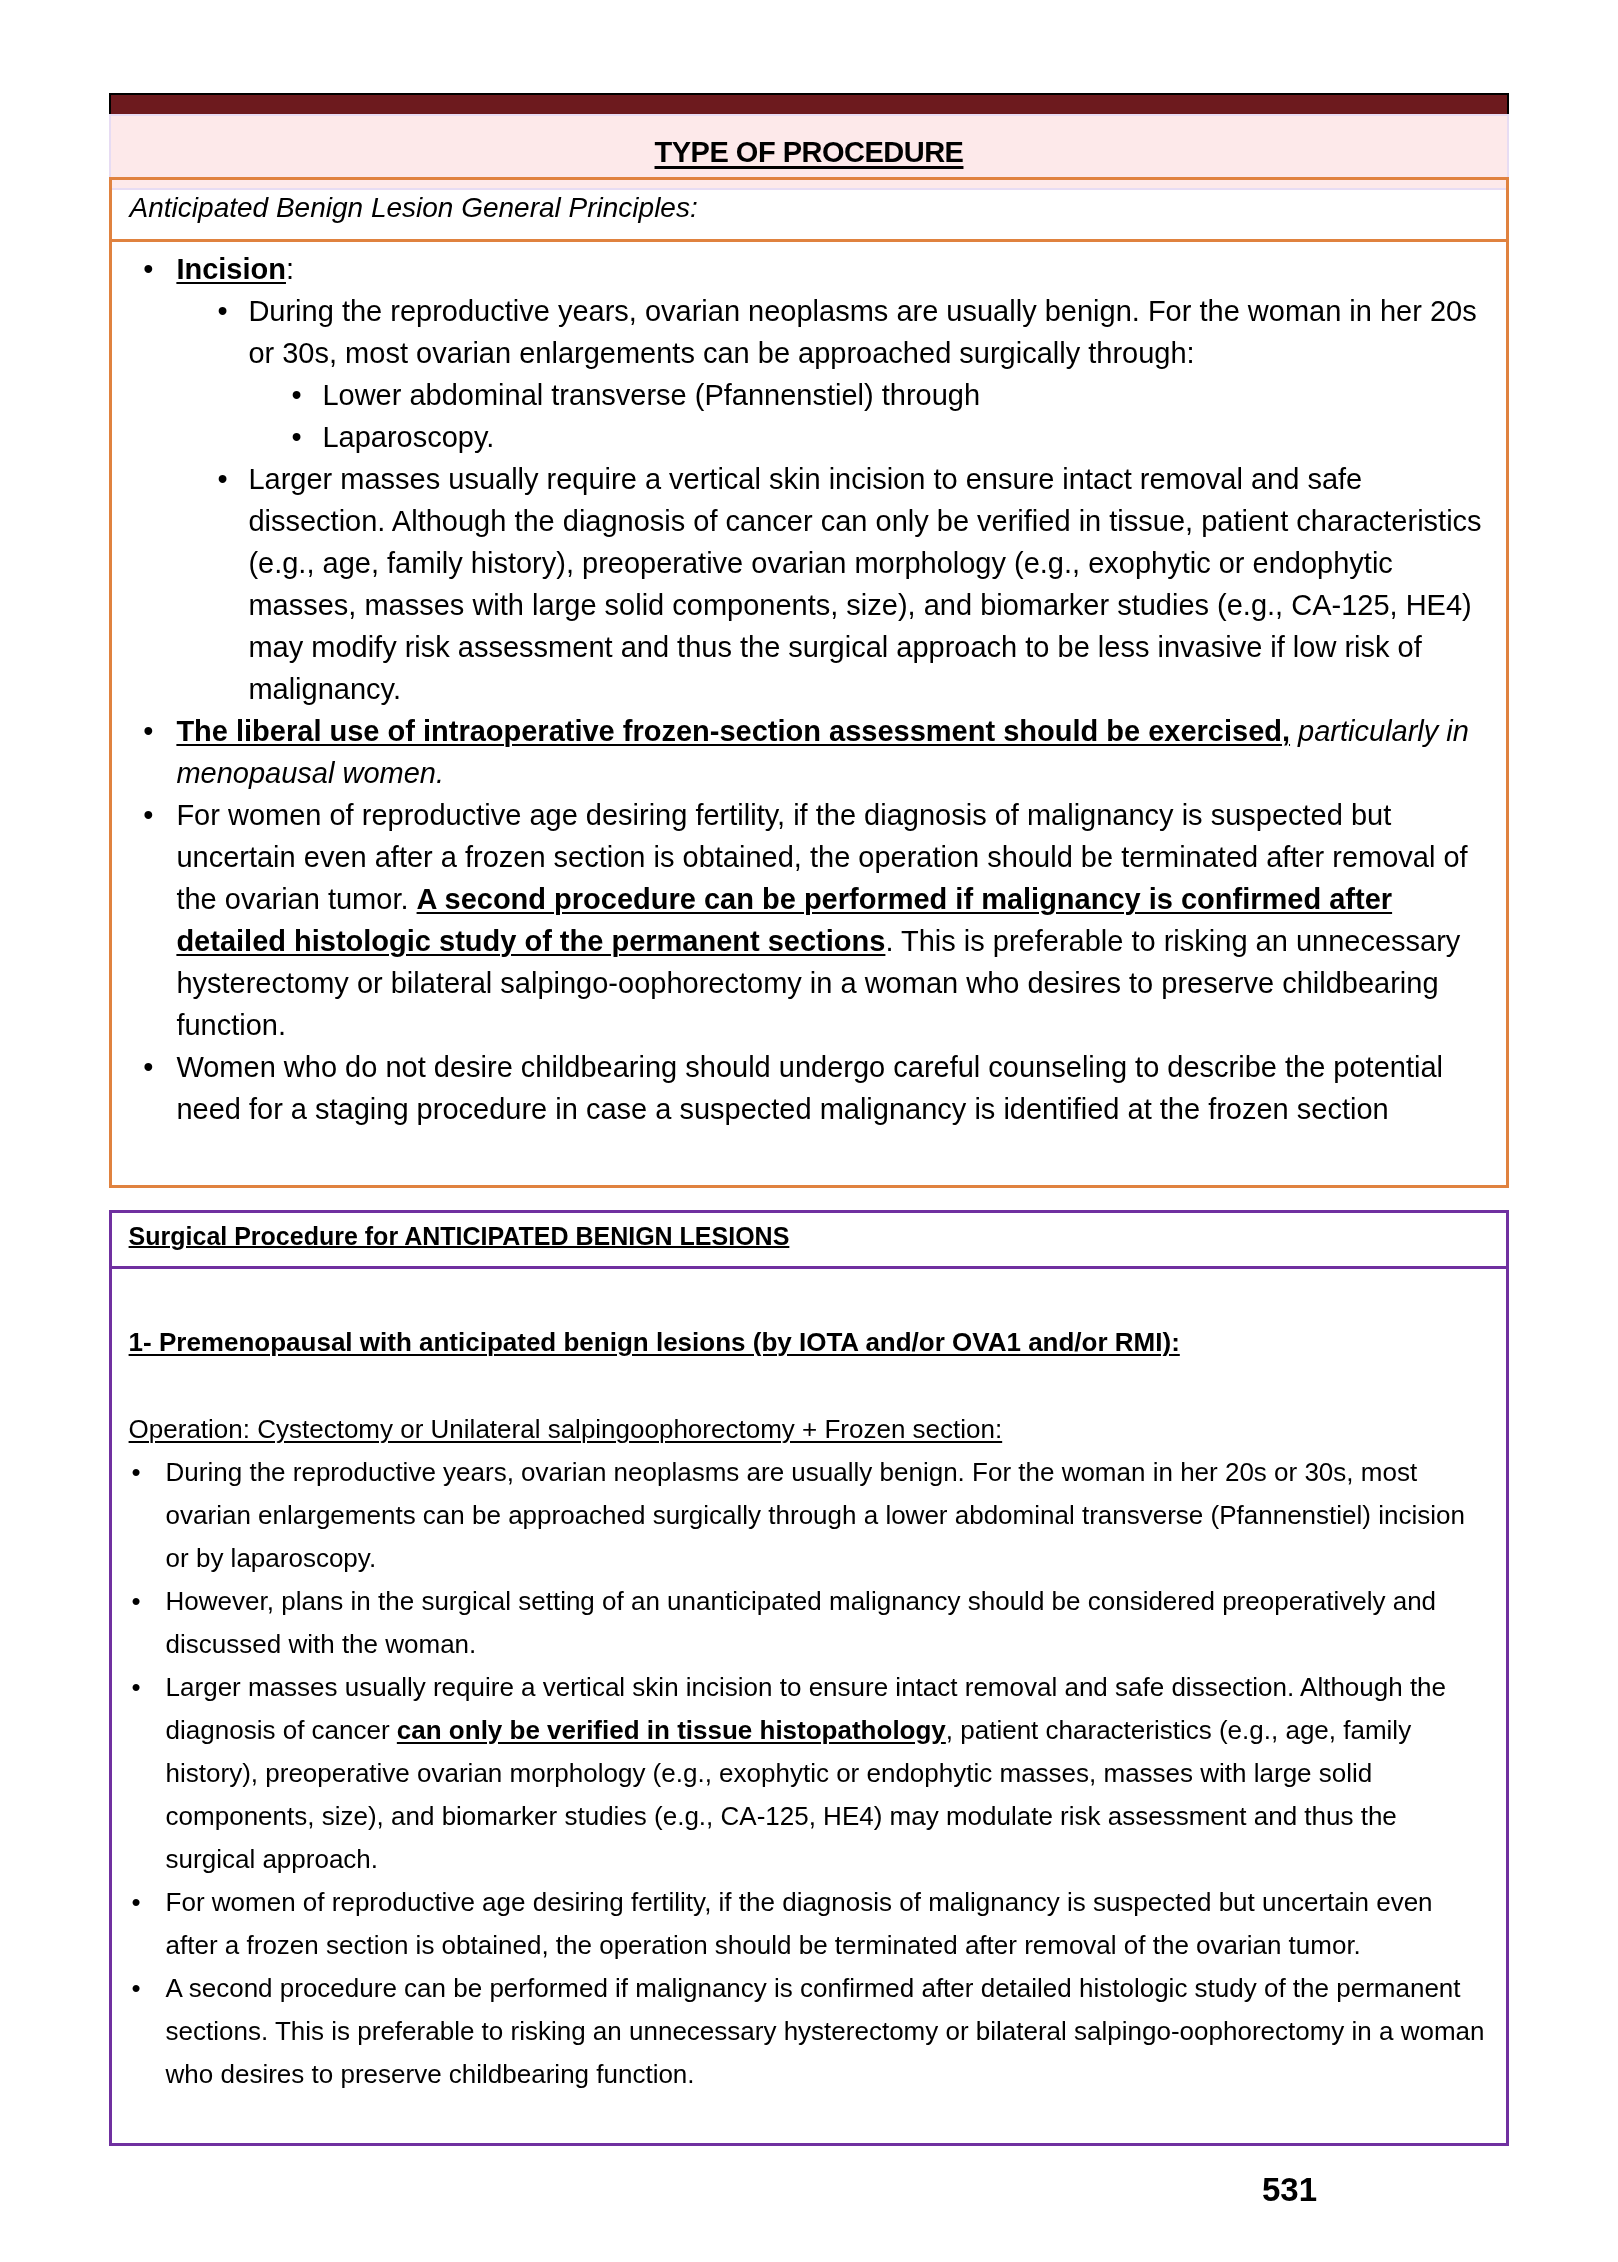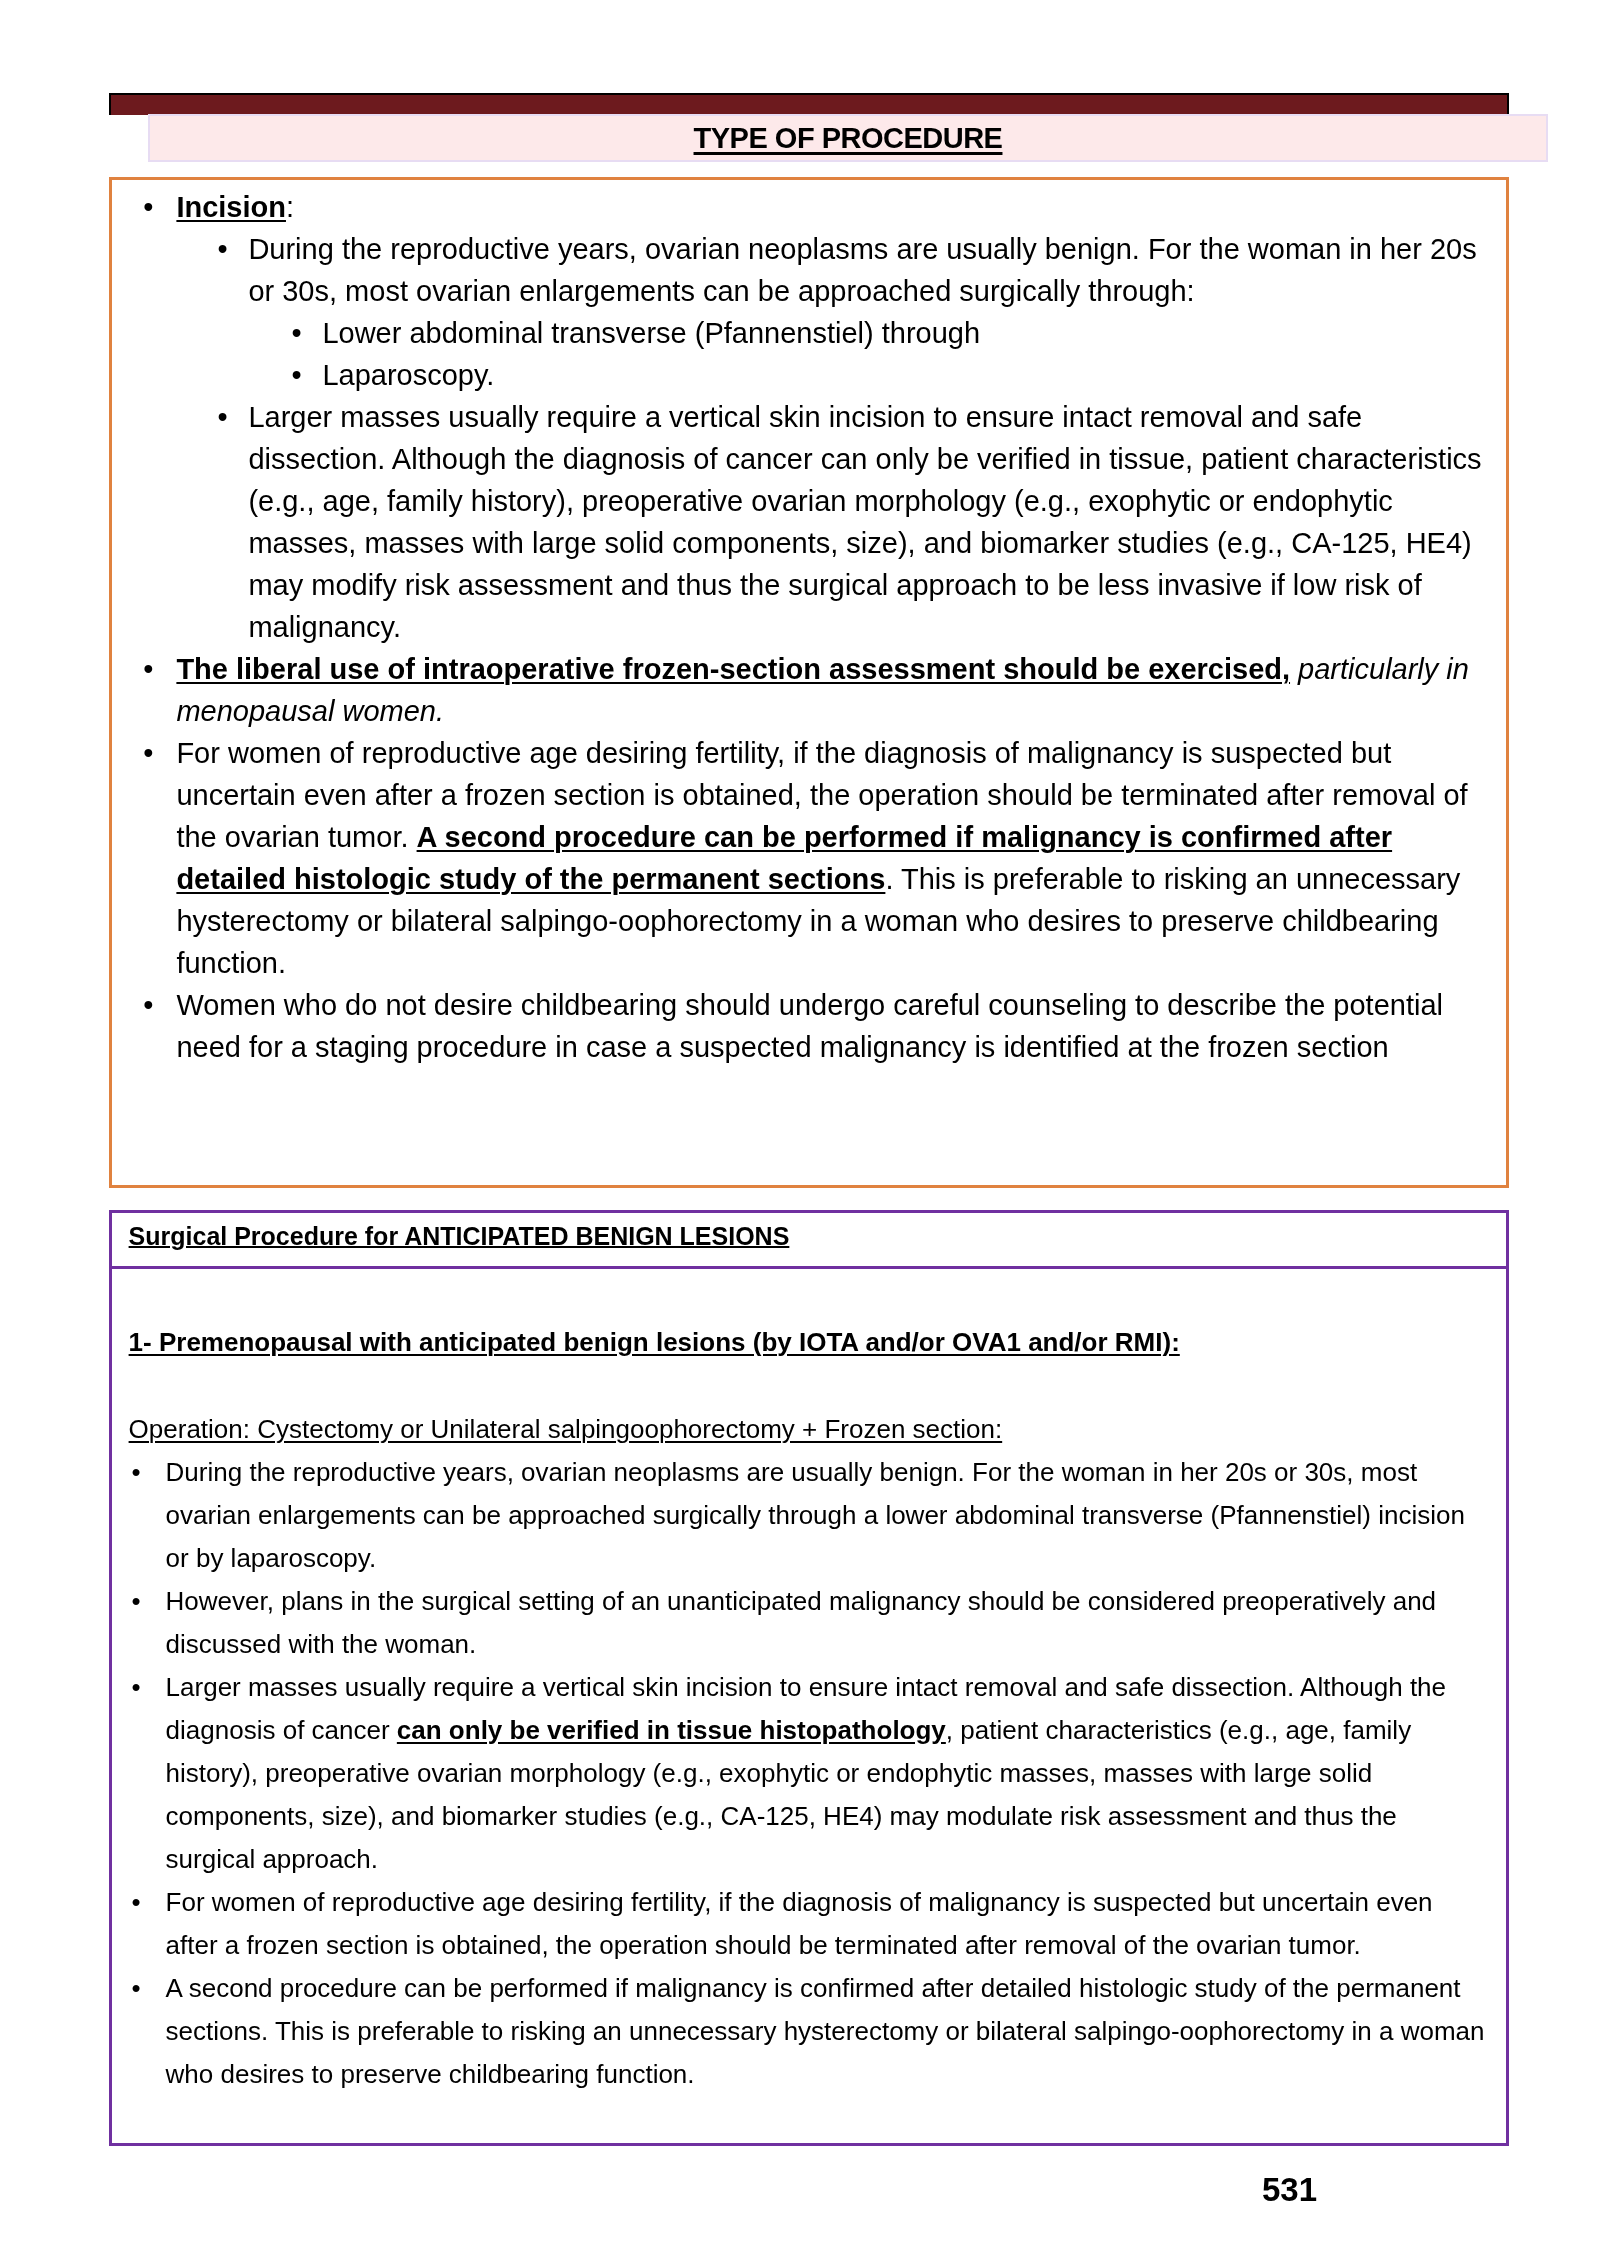--- a/index.html
+++ b/index.html
@@ -1,21 +1,21 @@
 <!DOCTYPE html>
 <html><head>
 <meta charset="utf-8">
 <style>
   html, body { margin: 0; padding: 0; background: #ffffff; }
   body { width: 1619px; height: 2263px; position: relative; overflow: hidden;
          font-family: "Liberation Sans", "DejaVu Sans", sans-serif; color: #000; }
   .frame { position: absolute; left: 109px; width: 1400px; }
   .topbar { top: 93px; height: 21.5px; background: #6d1a1e; border: 2px solid #000; border-bottom: none; box-sizing: border-box; }
-  .title-band { top: 114px; height: 48px; background: #fde9ea; border: 2.9px solid #e7dcf3; box-sizing: border-box;
-                display: flex; align-items: center; justify-content: center; margin-left: 39px; }
+  .title-band { top: 114px; height: 76px; background: #fde9ea; border: 2.9px solid #e7dcf3; box-sizing: border-box;
+                display: flex; align-items: center; justify-content: center; }
   .title-band span { font-size: 29px; font-weight: bold; text-decoration: underline; text-decoration-thickness: 2.9px;
                      text-underline-offset: 3.9px; letter-spacing: -0.5px; }
   .box-orange { top: 177px; height: 1011px; border: 3.9px solid #e0823f; box-sizing: border-box; }
   .box-orange .head { height: 62px; border-bottom: 3.9px solid #e0823f; padding: 11.7px 0 0 17.6px; box-sizing: border-box;
                       font-size: 28px; font-style: italic; }
   .box-orange .body { padding: 5.9px 21.5px 0 23.4px; font-size: 29px; line-height: 42px; }
   .box-purple { top: 1210px; height: 936px; border: 3.9px solid #7030a0; box-sizing: border-box; }
   .box-purple .head { height: 56px; border-bottom: 3.9px solid #7030a0; padding: 8.8px 0 0 16.6px; box-sizing: border-box;
                       font-size: 25px; font-weight: bold; }
   .box-purple .head span { text-decoration: underline; text-decoration-thickness: 2px; }
@@ -38,20 +38,21 @@
 </style>
 </head>
 <body>
 
 <div class="frame topbar"></div>
 <div class="frame title-band">
   <span>TYPE OF PROCEDURE</span>
 </div>
 
 <div class="frame box-orange">
+  <div class="head">Anticipated Benign Lesion General Principles:</div>
   <div class="body">
     <div class="li l1">
       <span class="dot">•</span>
       <span class="b u">Incision</span><span>:</span>
     </div>
     <div class="li l2">
       <span class="dot">•</span>
       <span>During the reproductive years, ovarian neoplasms are usually benign. For the woman in her 20s or 30s, most ovarian enlargements can be approached surgically through:</span>
     </div>
     <div class="li l3">

